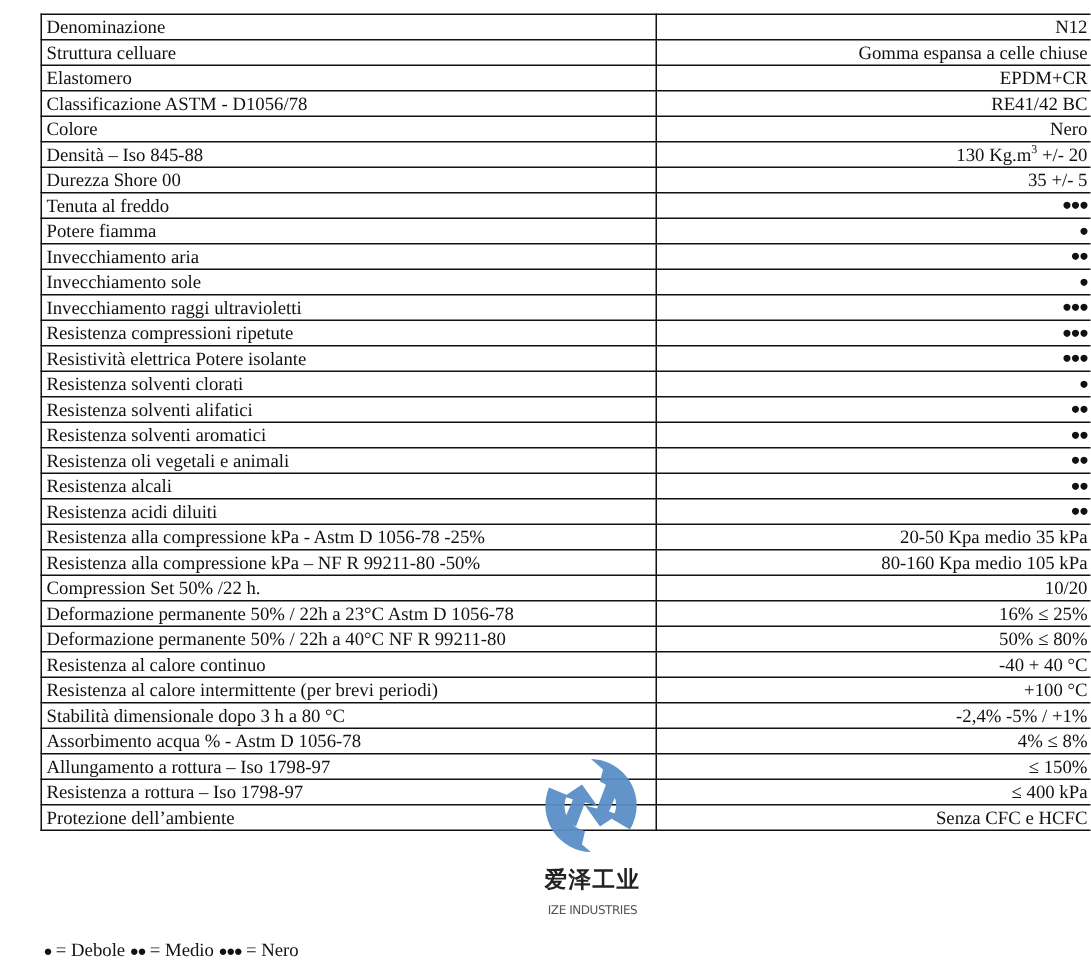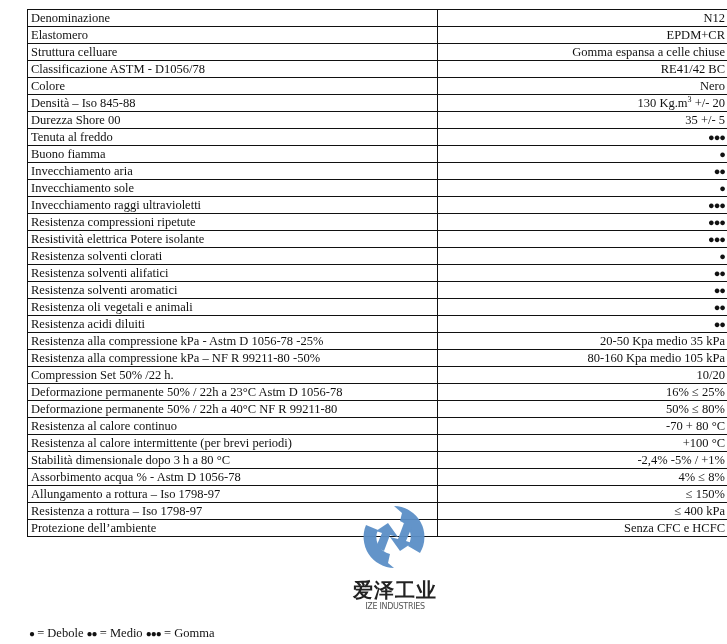--- a/index.html
+++ b/index.html
@@ -69,21 +69,21 @@
       left: 10px;
       top: 0;
     }
     .wm-cn {
       position: absolute;
       left: 0;
       top: 74px;
       width: 90px;
       text-align: center;
       font-family: "DejaVu Sans", sans-serif;
-      font-size: 20px;
+      font-size: 15px;
       font-weight: bold;
       color: #222222;
       letter-spacing: 1px;
     }
     .wm-en {
       position: absolute;
       left: 0;
       top: 99px;
       width: 90px;
       text-align: center;
@@ -100,49 +100,49 @@
 </head>
 <body>
 
 <table class="spec-table">
   <tbody id="spec-body">
       <tr>
         <td class="prop">Denominazione</td>
         <td class="val">N12</td>
       </tr>
       <tr>
+        <td class="prop">Struttura celluare</td>
+        <td class="val">Gomma espansa a celle chiuse</td>
+      </tr>
+      <tr>
         <td class="prop">Elastomero</td>
         <td class="val">EPDM+CR</td>
       </tr>
       <tr>
-        <td class="prop">Struttura celluare</td>
-        <td class="val">Gomma espansa a celle chiuse</td>
-      </tr>
-      <tr>
         <td class="prop">Classificazione ASTM - D1056/78</td>
         <td class="val">RE41/42 BC</td>
       </tr>
       <tr>
         <td class="prop">Colore</td>
         <td class="val">Nero</td>
       </tr>
       <tr>
         <td class="prop">Densità – Iso 845-88</td>
         <td class="val"><span>130 Kg.m</span><sup>3</sup><span> +/- 20</span></td>
       </tr>
       <tr>
         <td class="prop">Durezza Shore 00</td>
         <td class="val">35 +/- 5</td>
       </tr>
       <tr>
         <td class="prop">Tenuta al freddo</td>
         <td class="val dots">●●●</td>
       </tr>
       <tr>
-        <td class="prop">Buono fiamma</td>
+        <td class="prop">Potere fiamma</td>
         <td class="val dots">●</td>
       </tr>
       <tr>
         <td class="prop">Invecchiamento aria</td>
         <td class="val dots">●●</td>
       </tr>
       <tr>
         <td class="prop">Invecchiamento sole</td>
         <td class="val dots">●</td>
       </tr>
@@ -168,20 +168,24 @@
       </tr>
       <tr>
         <td class="prop">Resistenza solventi aromatici</td>
         <td class="val dots">●●</td>
       </tr>
       <tr>
         <td class="prop">Resistenza oli vegetali e animali</td>
         <td class="val dots">●●</td>
       </tr>
       <tr>
+        <td class="prop">Resistenza alcali</td>
+        <td class="val dots">●●</td>
+      </tr>
+      <tr>
         <td class="prop">Resistenza acidi diluiti</td>
         <td class="val dots">●●</td>
       </tr>
       <tr>
         <td class="prop">Resistenza alla compressione kPa - Astm D 1056-78 -25%</td>
         <td class="val">20-50 Kpa medio 35 kPa</td>
       </tr>
       <tr>
         <td class="prop">Resistenza alla compressione kPa – NF R 99211-80 -50%</td>
         <td class="val">80-160 Kpa medio 105 kPa</td>
@@ -193,21 +197,21 @@
       <tr>
         <td class="prop">Deformazione permanente 50% / 22h a 23°C Astm D 1056-78</td>
         <td class="val">16%  ≤ 25%</td>
       </tr>
       <tr>
         <td class="prop">Deformazione permanente 50% / 22h a 40°C NF R 99211-80</td>
         <td class="val">50%  ≤ 80%</td>
       </tr>
       <tr>
         <td class="prop">Resistenza al calore continuo</td>
-        <td class="val">-70 + 80 °C</td>
+        <td class="val">-40 + 40 °C</td>
       </tr>
       <tr>
         <td class="prop">Resistenza al calore intermittente (per brevi periodi)</td>
         <td class="val">+100 °C</td>
       </tr>
       <tr>
         <td class="prop">Stabilità dimensionale dopo 3 h a 80 °C</td>
         <td class="val">-2,4%  -5% / +1%</td>
       </tr>
       <tr>
@@ -223,21 +227,21 @@
         <td class="val">≤ 400 kPa</td>
       </tr>
       <tr>
         <td class="prop">Protezione dell’ambiente</td>
         <td class="val">Senza CFC e HCFC</td>
       </tr>
     </tbody>
 </table>
 
 <div class="legend">
-  <span class="dot">●</span><span> = Debole </span><span class="dot">●●</span><span> = Medio </span><span class="dot">●●●</span><span> = Gomma</span>
+  <span class="dot">●</span><span> = Debole </span><span class="dot">●●</span><span> = Medio </span><span class="dot">●●●</span><span> = Nero</span>
 </div>
 
 <div class="watermark">
   <svg width="68" height="68" viewBox="0 0 68 68">
     <g fill="#5b8fc7" opacity="0.95">
       <path d="M34 3 A31 31 0 0 1 60 50 L48 43 A17 17 0 0 0 40 18 L42 10 Z"></path>
       <path d="M28 20 L38 34 L30 32 L24 48 L16 44 L22 30 L16 28 Z"></path>
       <path d="M34 65 A31 31 0 0 1 6 22 L18 27 A17 17 0 0 0 30 51 L28 60 Z"></path>
       <path d="M40 48 L30 34 L38 36 L44 20 L52 24 L46 38 L52 40 Z"></path>
     </g>

